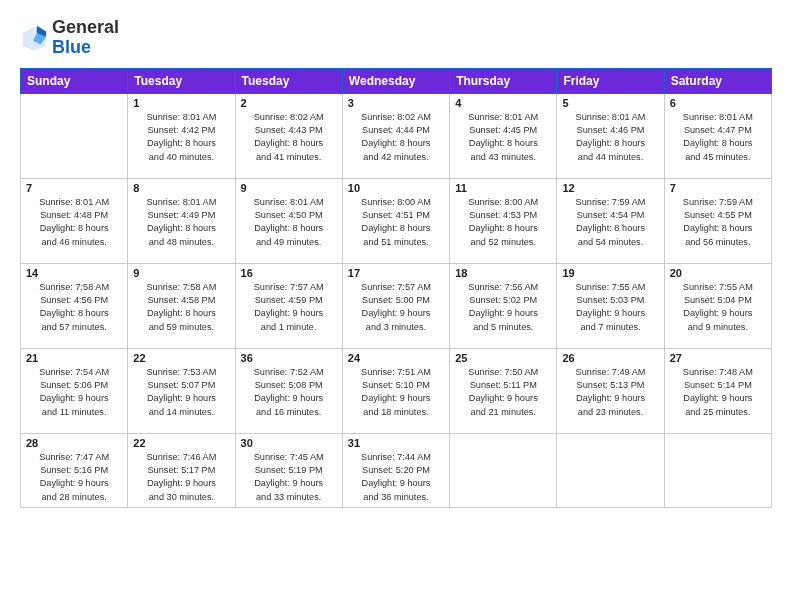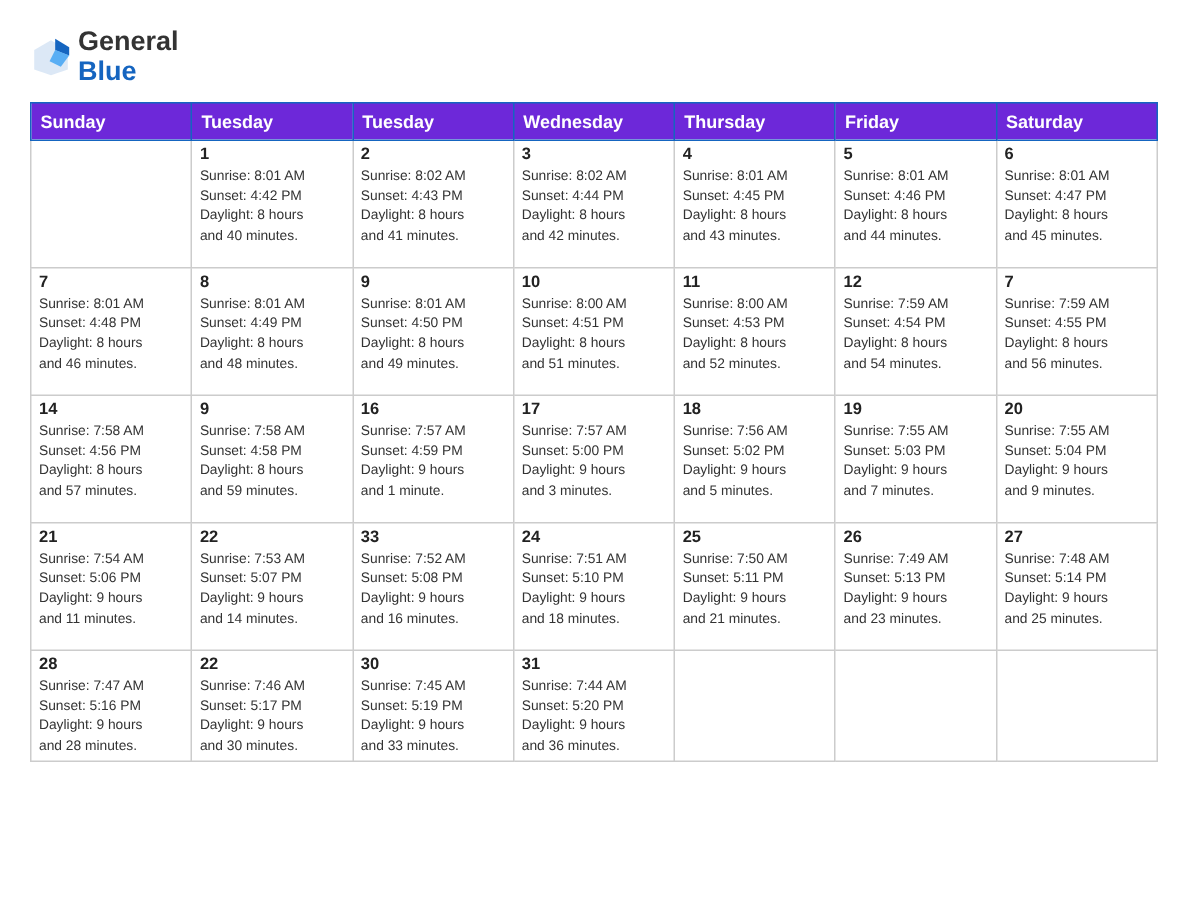--- a/index.html
+++ b/index.html
@@ -83,20 +83,21 @@
       font-size: 11px;
       font-weight: bold;
       color: #222;
       display: block;
       margin-bottom: 2px;
     }
     .day-info {
       line-height: 1.45;
       font-size: 9.2px;
       color: #333;
+      text-align: center;
     }
     .empty-cell {
       background: #f9f9f9;
     }
   </style>
 </head>
 <body>
 
 <div class="page">
   <div class="header">
@@ -216,21 +217,21 @@
         <tr>
           <td>
             <span class="day-number">21</span>
             <div class="day-info">Sunrise: 7:54 AM<br>Sunset: 5:06 PM<br>Daylight: 9 hours<br>and 11 minutes.</div>
           </td>
           <td>
             <span class="day-number">22</span>
             <div class="day-info">Sunrise: 7:53 AM<br>Sunset: 5:07 PM<br>Daylight: 9 hours<br>and 14 minutes.</div>
           </td>
           <td>
-            <span class="day-number">33</span>
+            <span class="day-number">36</span>
             <div class="day-info">Sunrise: 7:52 AM<br>Sunset: 5:08 PM<br>Daylight: 9 hours<br>and 16 minutes.</div>
           </td>
           <td>
             <span class="day-number">24</span>
             <div class="day-info">Sunrise: 7:51 AM<br>Sunset: 5:10 PM<br>Daylight: 9 hours<br>and 18 minutes.</div>
           </td>
           <td>
             <span class="day-number">25</span>
             <div class="day-info">Sunrise: 7:50 AM<br>Sunset: 5:11 PM<br>Daylight: 9 hours<br>and 21 minutes.</div>
           </td>

